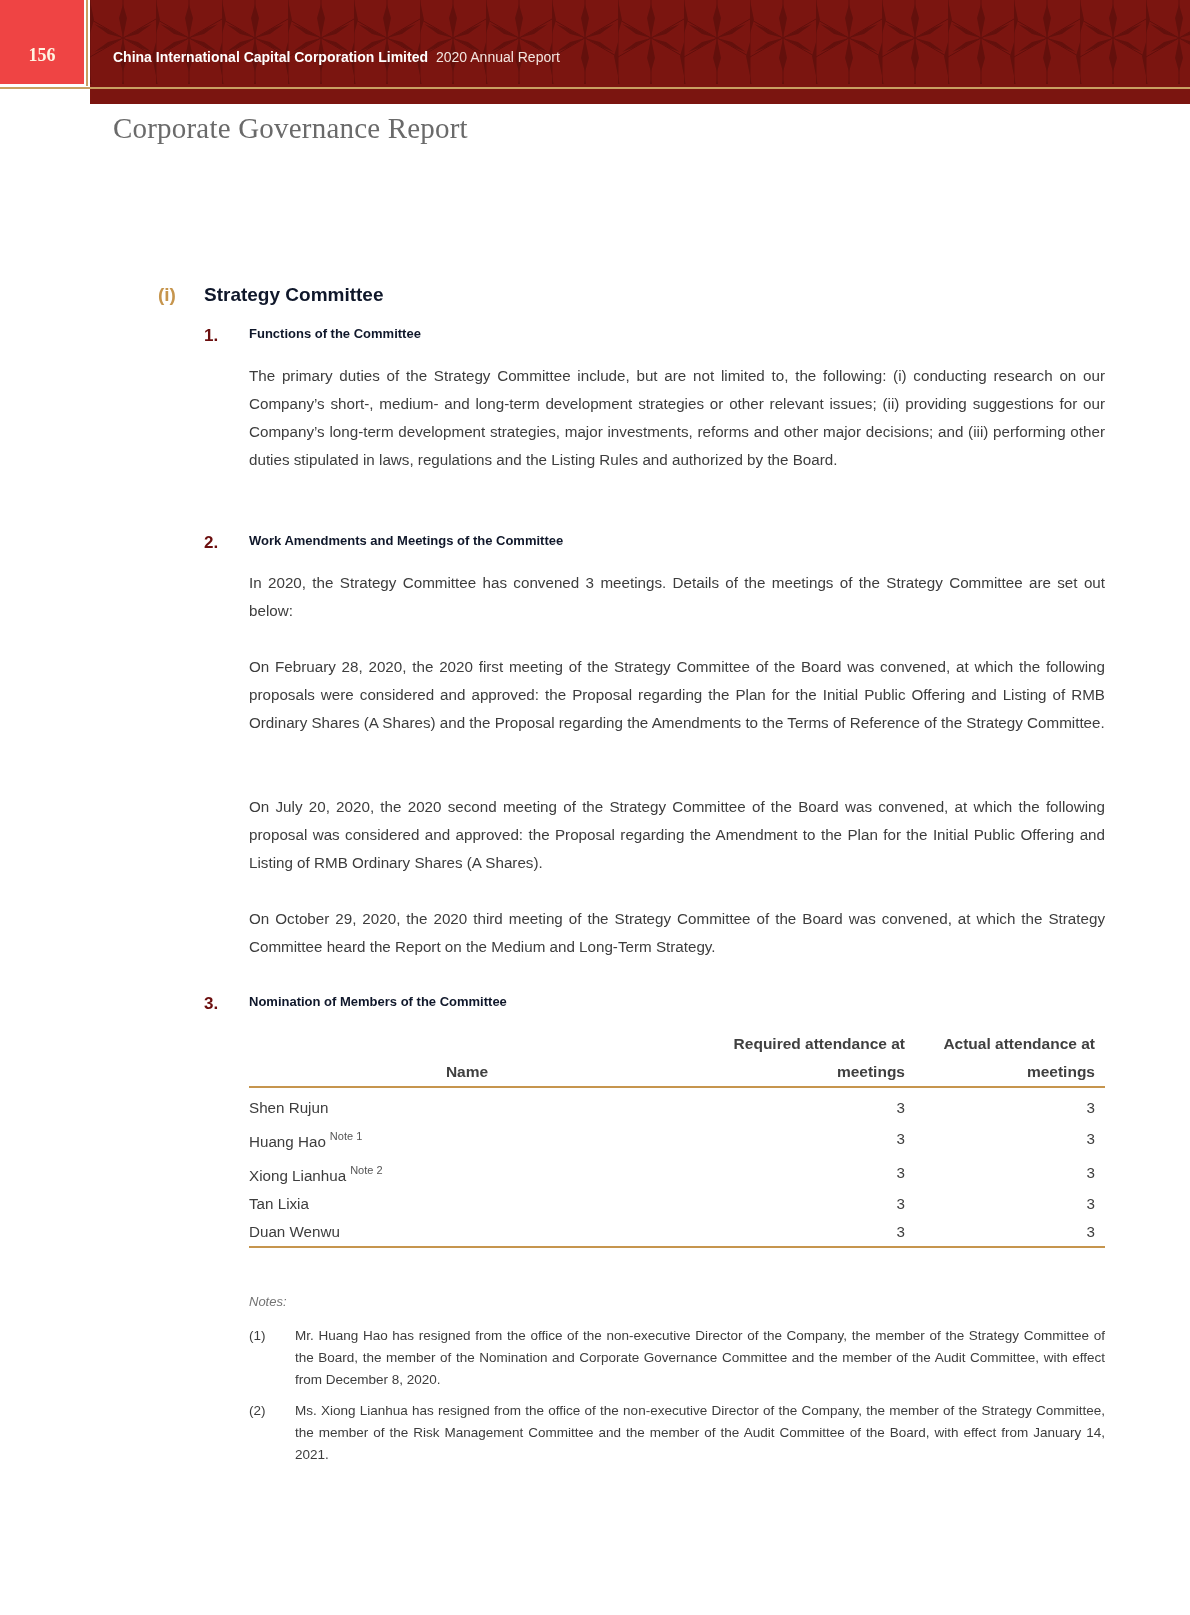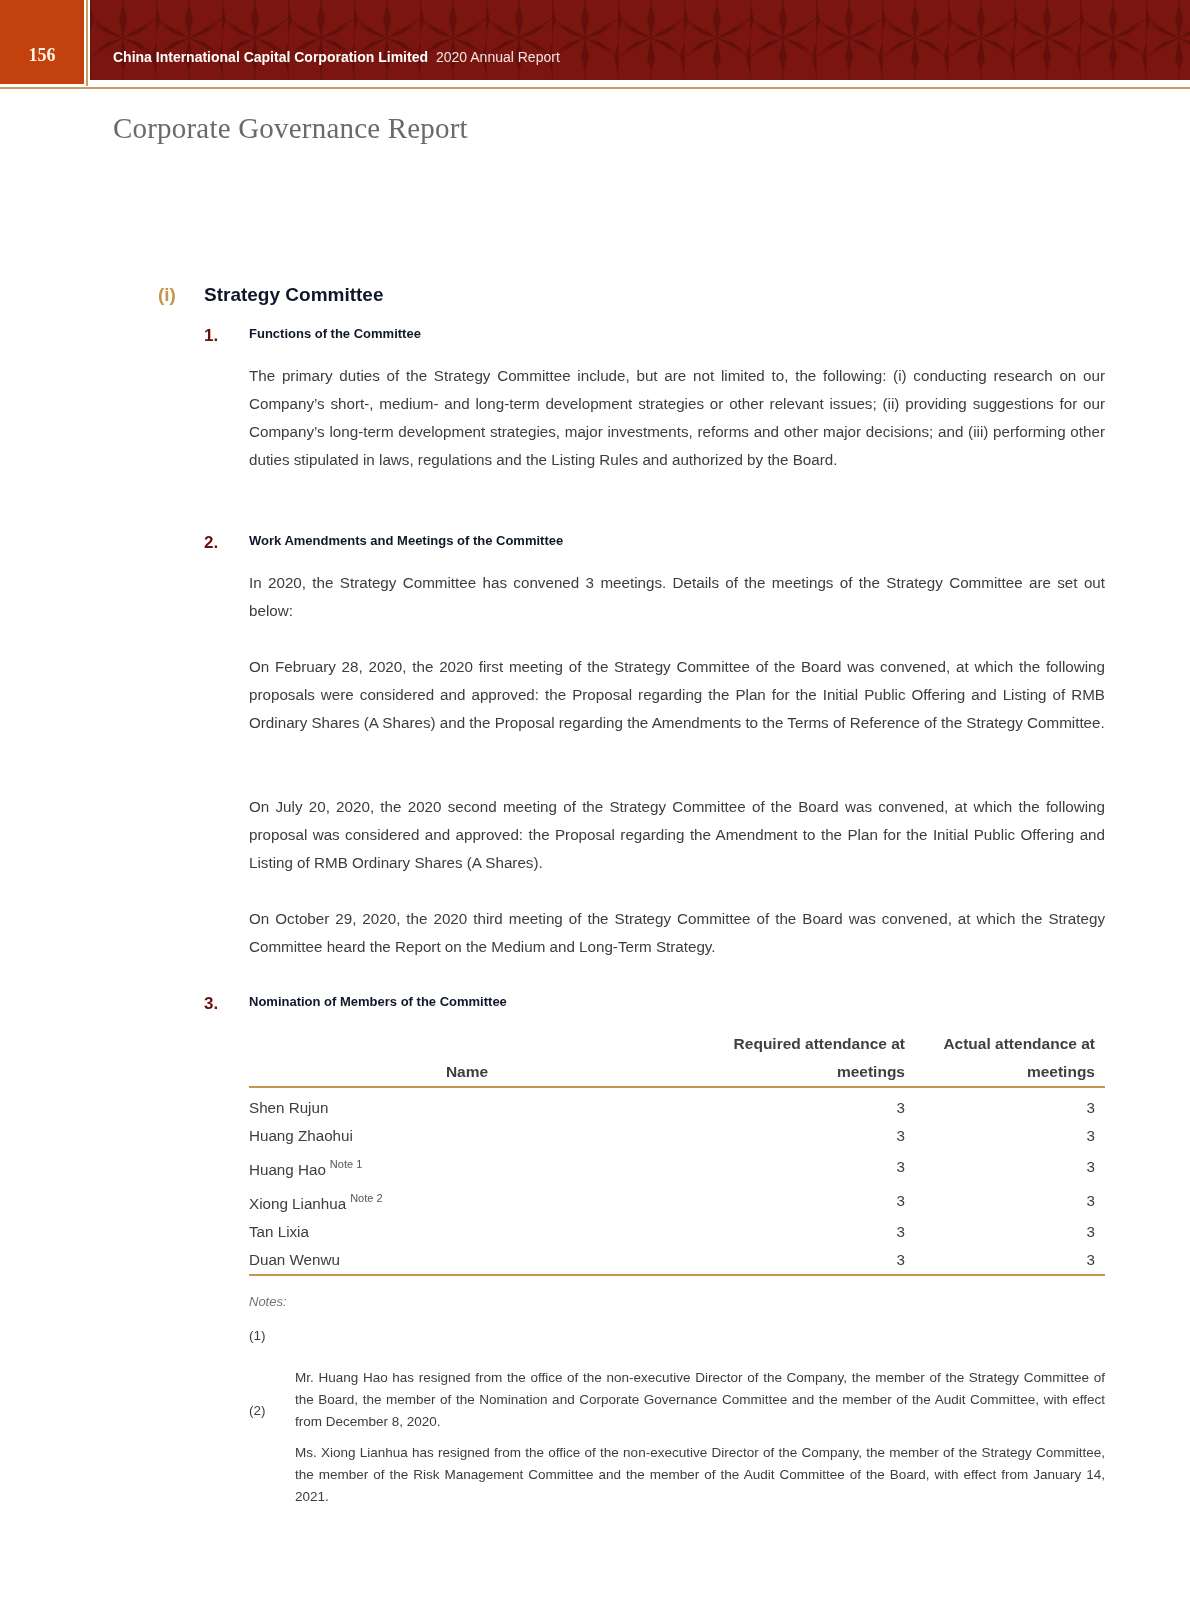--- a/index.html
+++ b/index.html
@@ -1,32 +1,32 @@
 <!DOCTYPE html>
 <html><head>
 <meta charset="utf-8">
 <style>
   * { margin: 0; padding: 0; box-sizing: border-box; }
   html, body { width: 1190px; height: 1615px; background: #ffffff; overflow: hidden; }
   body { position: relative; font-family: "Liberation Sans", "DejaVu Sans", sans-serif; color: #3a3a3a; }
 
   .page-num-box {
     position: absolute; left: 0; top: 0; width: 84px; height: 84px;
-    background: #c2410c;
+    background: #ef4444;
   }
   .page-num {
     position: absolute; left: 0; right: 0; top: 45px; text-align: center;
     font-family: "Liberation Serif", "DejaVu Serif", serif;
     font-size: 18px; font-weight: bold; color: #fff5e2;
   }
   .vline {
     position: absolute; left: 86px; top: 0; width: 2px; height: 86px; background: #c9a062;
   }
   .banner {
-    position: absolute; left: 90px; top: 0; width: 1100px; height: 80px;
+    position: absolute; left: 90px; top: 0; width: 1100px; height: 104px;
     background-color: #7b1510;
     overflow: hidden;
   }
   .banner svg { position: absolute; left: 0; top: 0; }
   .banner-text {
     position: absolute; left: 23px; top: 49px; white-space: nowrap;
     font-size: 14px; color: #ffffff;
   }
   .banner-text .company { font-weight: bold; }
   .banner-text .report { font-weight: normal; margin-left: 8px; color: #f4e6e0; }
@@ -82,21 +82,21 @@
   .att-table td.num-act { text-align: right; padding-right: 10px; }
   .att-table tbody tr:last-child { border-bottom: 2px solid #c6954d; }
   .note-sup { font-size: 11px; vertical-align: 7px; margin-left: 4px; color: #555; }
 
   .notes-label {
     position: absolute; left: 249px; top: 1294px;
     font-size: 13px; font-style: italic; color: #737373;
   }
   .note-item { position: absolute; left: 249px; width: 856px; font-size: 13.5px; line-height: 22px; color: #3d3d3d; }
   .note-item .note-num { position: absolute; left: 0; top: 0; }
-  .note-item .note-text { margin-left: 46px; text-align: justify; display: block; margin-top: 42px; }
+  .note-item .note-text { margin-left: 46px; text-align: justify; display: block; }
 </style>
 </head>
 <body>
 
 <div class="page-num-box">
   <div class="page-num">156</div>
 </div>
 <div class="vline"></div>
 <div class="banner">
   <svg width="1100" height="84">
@@ -161,25 +161,20 @@
       </th>
     </tr>
   </thead>
   <tbody>
     <tr>
       <td><span>Shen Rujun</span></td>
       <td class="num-req">3</td>
       <td class="num-act">3</td>
     </tr>
     <tr>
-      <td><span>Huang Zhaohui</span></td>
-      <td class="num-req">3</td>
-      <td class="num-act">3</td>
-    </tr>
-    <tr>
       <td><span>Huang Hao</span><span class="note-sup">Note 1</span></td>
       <td class="num-req">3</td>
       <td class="num-act">3</td>
     </tr>
     <tr>
       <td><span>Xiong Lianhua</span><span class="note-sup">Note 2</span></td>
       <td class="num-req">3</td>
       <td class="num-act">3</td>
     </tr>
     <tr>

